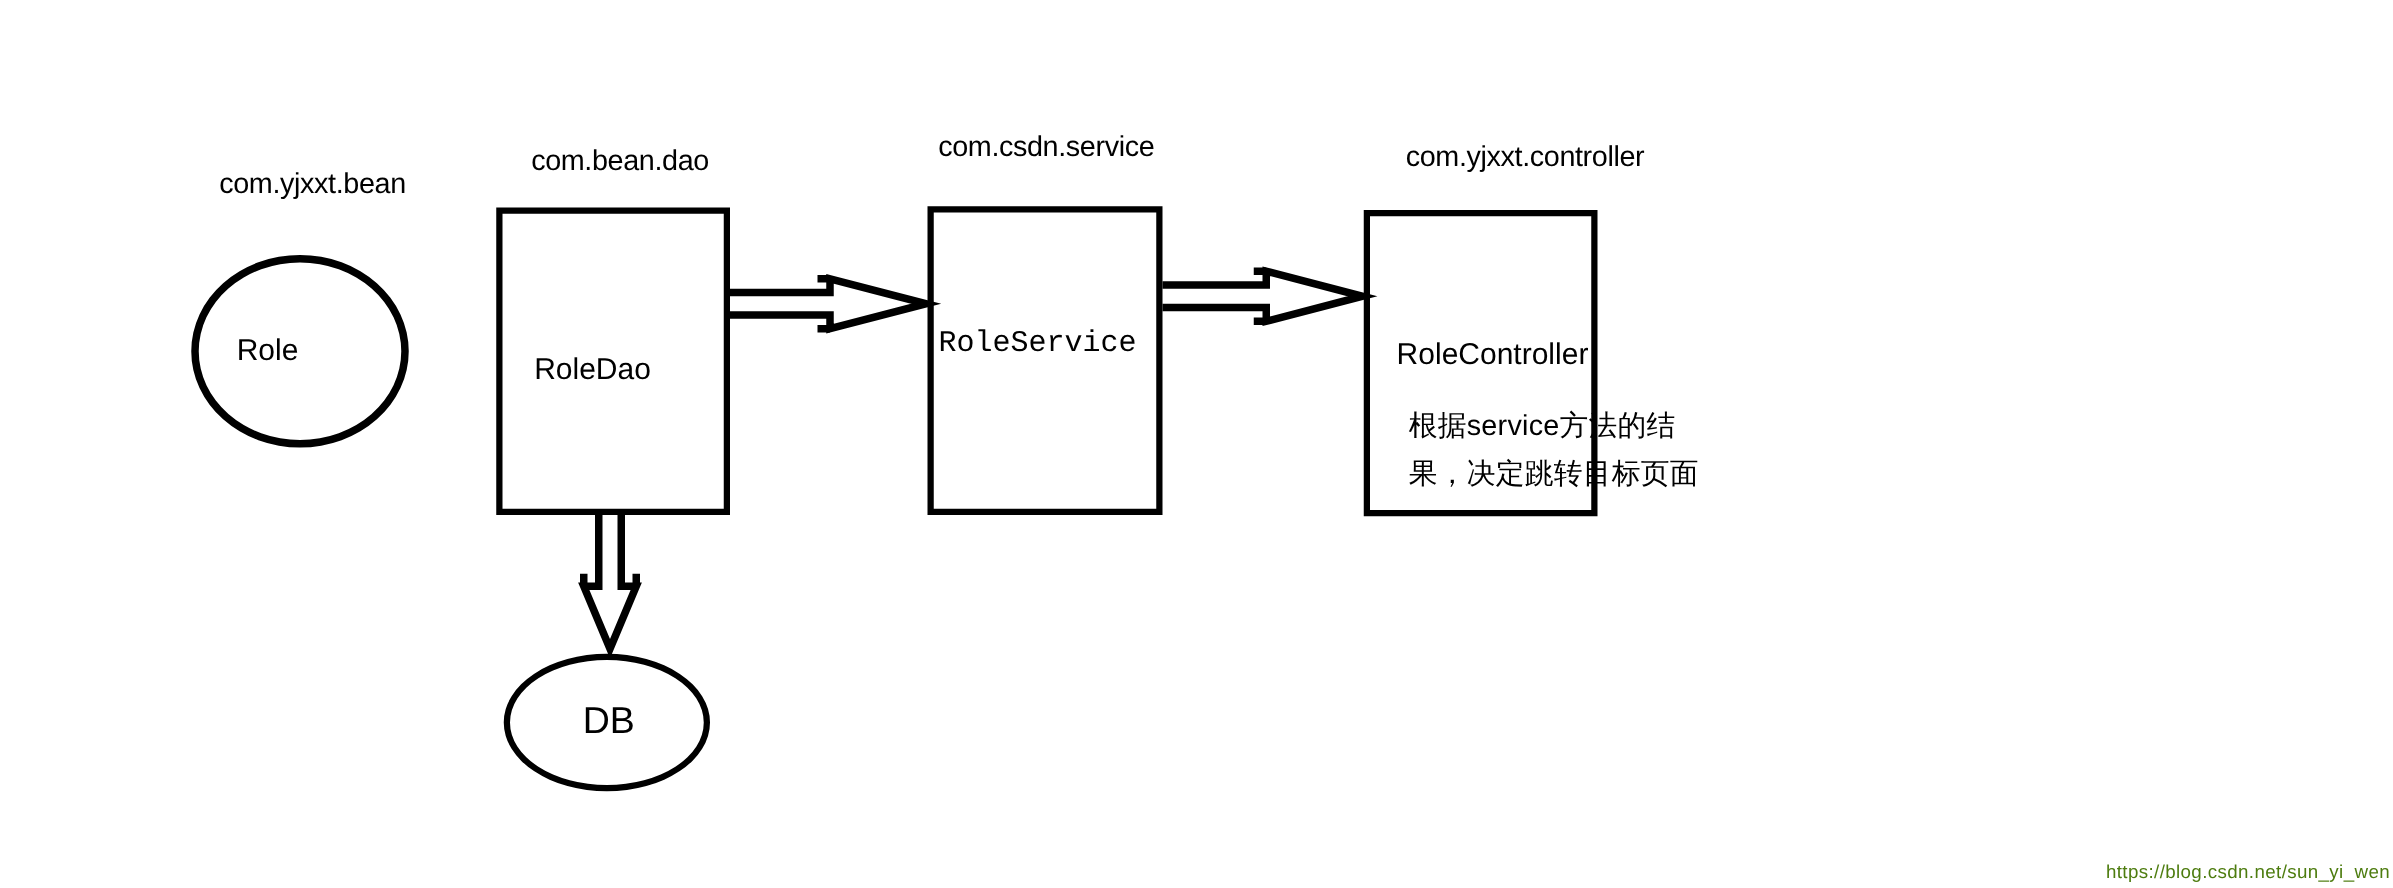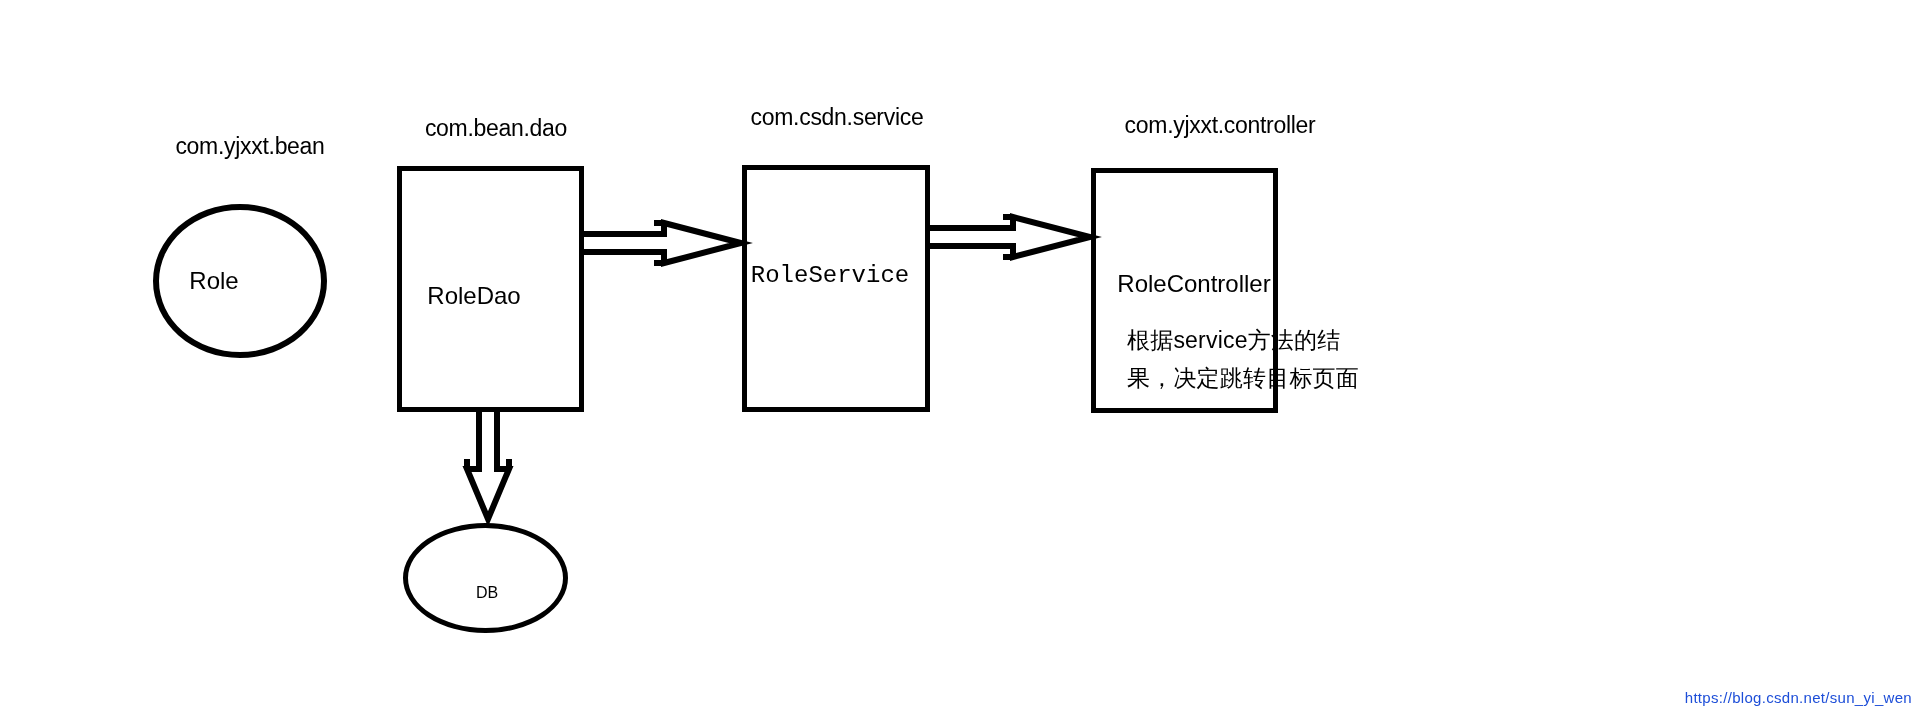--- a/index.html
+++ b/index.html
@@ -61,21 +61,21 @@
 
   .lbl-bean       { left: 250px;  top: 133px; }
   .lbl-dao        { left: 496px;  top: 115px; }
   .lbl-service    { left: 837px;  top: 104px; }
   .lbl-controller { left: 1196px; top: 112px; margin-left: 24px; }
 
   .txt-role       { left: 214px;  top: 267px; }
   .txt-roledao    { left: 474px;  top: 282px; }
   .txt-roleservice{ left: 830px;  top: 262px; font-family: Liberation Mono, monospace; }
   .txt-rolecontroller { left: 1194px; top: 250px; margin-top: 20px; }
-  .txt-db         { left: 487px;  top: 584px; font-size: 16px; }
+  .txt-db         { left: 487px;  top: 560px; font-size: 30px; }
 
   .note-1 { left: 1127px; top: 325px; }
   .note-2 { left: 1127px; top: 363px; }
 
   .arrow-svg { position: absolute; overflow: visible; }
   .arrow-1 { left: 584px; top: 212px; }
   .arrow-2 { left: 930px; top: 206px; }
   .arrow-3 { left: 464px; top: 411px; }
   .arrow-svg path {
     fill: none;
@@ -128,15 +128,15 @@
   <svg class="arrow-svg arrow-2" width="165" height="62" viewBox="0 0 165 62" aria-hidden="true">
     <path d="M0 22 H83 V11 L160 31 L83 51 V40 H0" style="stroke: rgb(0, 0, 0);"></path>
     <path d="M83 11 H73 M83 51 H73" style="stroke: rgb(0, 0, 0);"></path>
   </svg>
 
   <svg class="arrow-svg arrow-3" width="48" height="112" viewBox="0 0 48 112" aria-hidden="true">
     <path d="M15 0 V58 H3 L24 108 L45 58 H33 V0" style="stroke: rgb(0, 0, 0);"></path>
     <path d="M3 58 V48 M45 58 V48" style="stroke: rgb(0, 0, 0);"></path>
   </svg>
 
-  <div class="watermark" style="color: #1d4ed8;">https://blog.csdn.net/sun_yi_wen</div>
+  <div class="watermark" style="color: #4d7c0f;">https://blog.csdn.net/sun_yi_wen</div>
 
 </div>
 
 </body></html>

